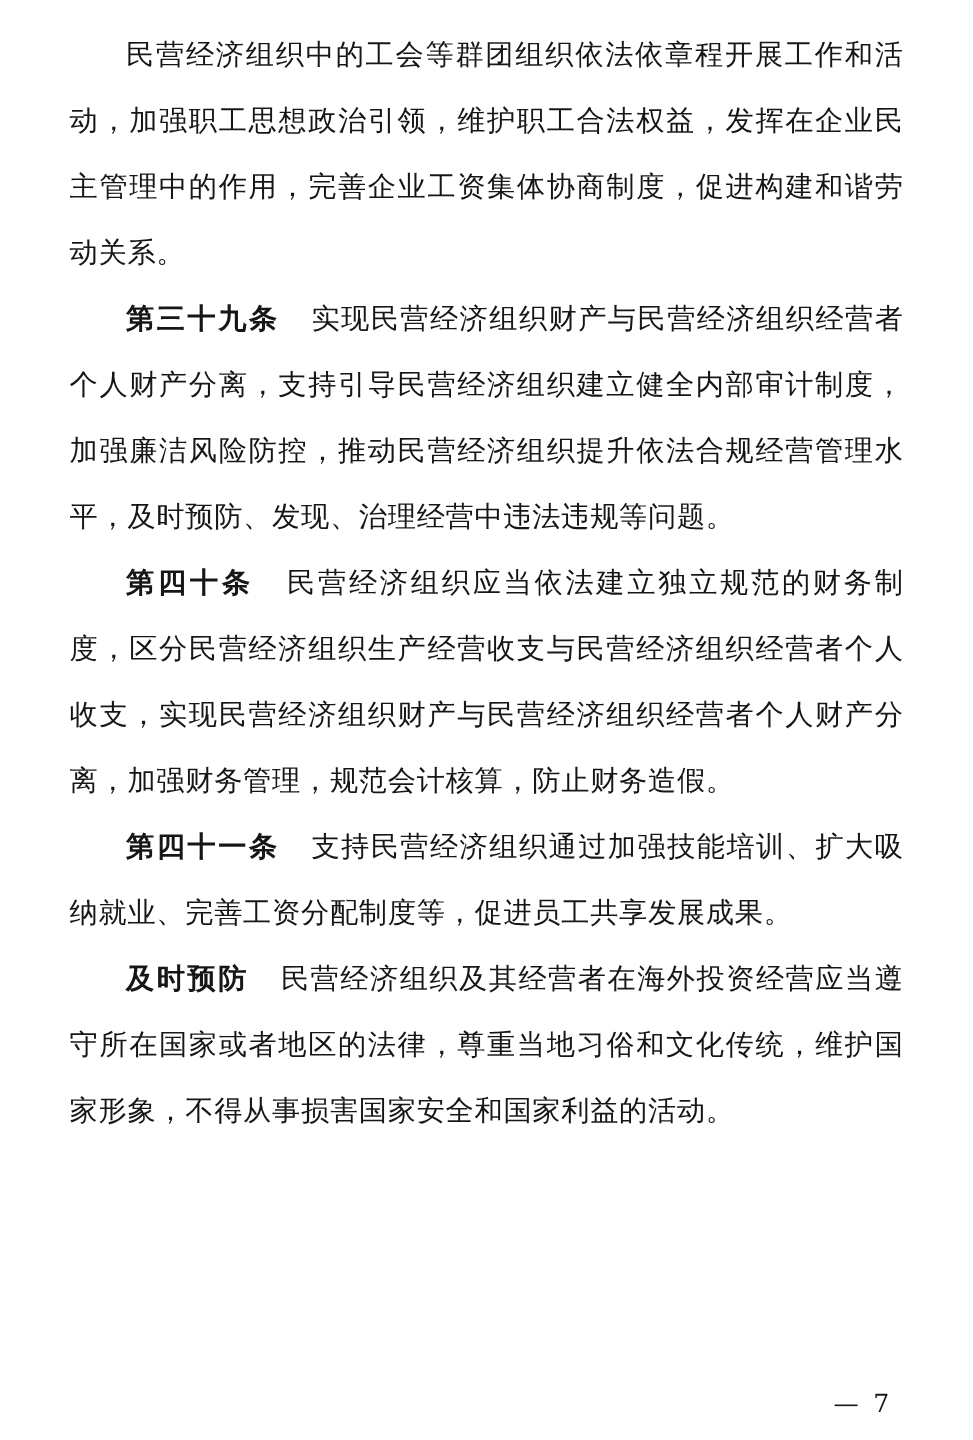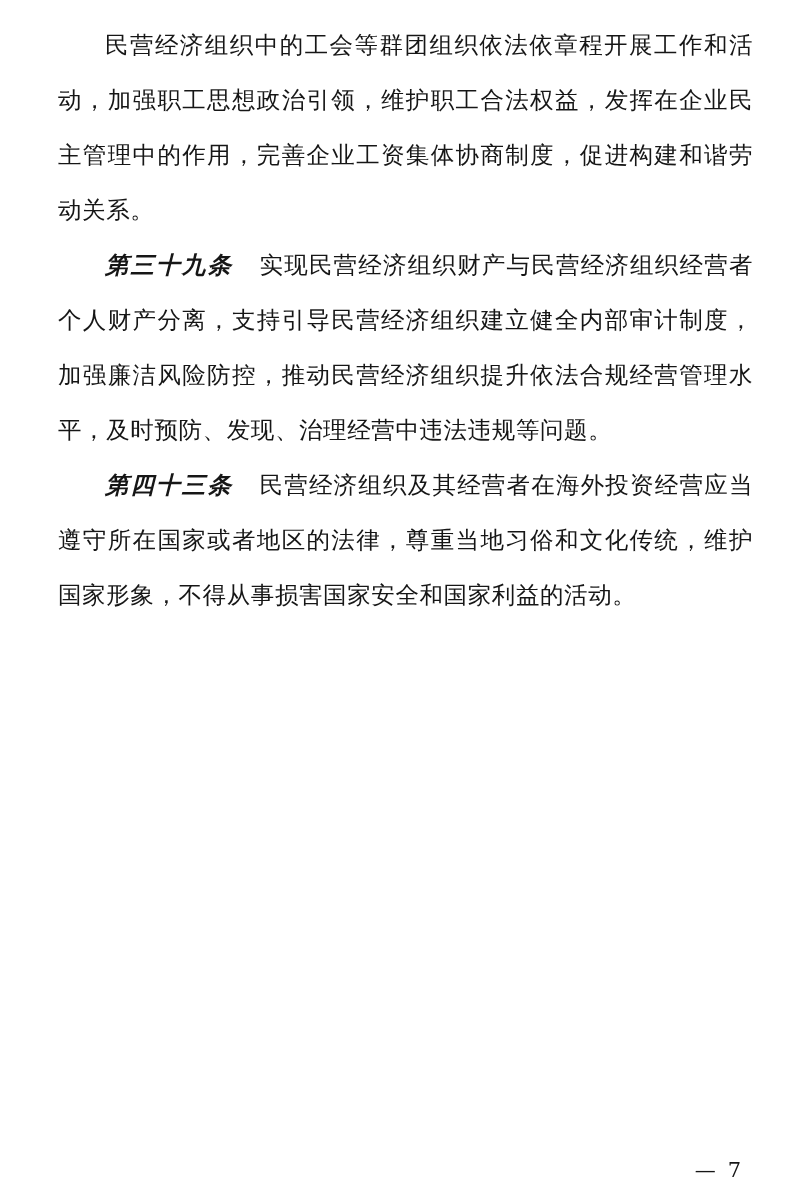--- a/index.html
+++ b/index.html
@@ -31,21 +31,20 @@
     text-justify: inter-character;
     color: #161616;
   }
   p {
     margin: 0;
     text-indent: 2em;
   }
   .article-label {
     font-weight: bold;
     letter-spacing: 1.5px;
-    font-style: italic;
   }
   .gap {
     display: inline-block;
     width: 1.1em;
   }
   .footer {
     position: absolute;
     left: 58px;
     right: 58px;
     bottom: 18px;
@@ -70,24 +69,26 @@
 
 <div class="page">
 
   <div class="body-text">
 
     <p><span>民营经济组织中的工会等群团组织依法依章程开展工作和活动，加强职工思想政治引领，维护职工合法权益，发挥在企业民主管理中的作用，完善企业工资集体协商制度，促进构建和谐劳动关系。</span></p>
 
     <p><span class="article-label">第三十九条</span><span class="gap"></span><span>实现民营经济组织财产与民营经济组织经营者个人财产分离，支持引导民营经济组织建立健全内部审计制度，加强廉洁风险防控，推动民营经济组织提升依法合规经营管理水平，及时预防、发现、治理经营中违法违规等问题。</span></p>
 
 
+    <p><span class="article-label">第四十条</span><span class="gap"></span><span>民营经济组织应当依法建立独立规范的财务制度，区分民营经济组织生产经营收支与民营经济组织经营者个人收支，实现民营经济组织财产与民营经济组织经营者个人财产分离，加强财务管理，规范会计核算，防止财务造假。</span></p>
+
+    <p><span class="article-label">第四十一条</span><span class="gap"></span><span>支持民营经济组织通过加强技能培训、扩大吸纳就业、完善工资分配制度等，促进员工共享发展成果。</span></p>
 
 
-
-    <p><span class="article-label">第四十三条</span><span class="gap"></span><span>民营经济组织及其经营者在海外投资经营应当遵守所在国家或者地区的法律，尊重当地习俗和文化传统，维护国家形象，不得从事损害国家安全和国家利益的活动。</span></p>
+    <p><span class="article-label">及时预防</span><span class="gap"></span><span>民营经济组织及其经营者在海外投资经营应当遵守所在国家或者地区的法律，尊重当地习俗和文化传统，维护国家形象，不得从事损害国家安全和国家利益的活动。</span></p>
 
   </div>
 
   <div class="footer">
     <span class="dash">—</span>
     <span>7</span>
     <span class="dash-right"></span>
   </div>
 
 </div>

